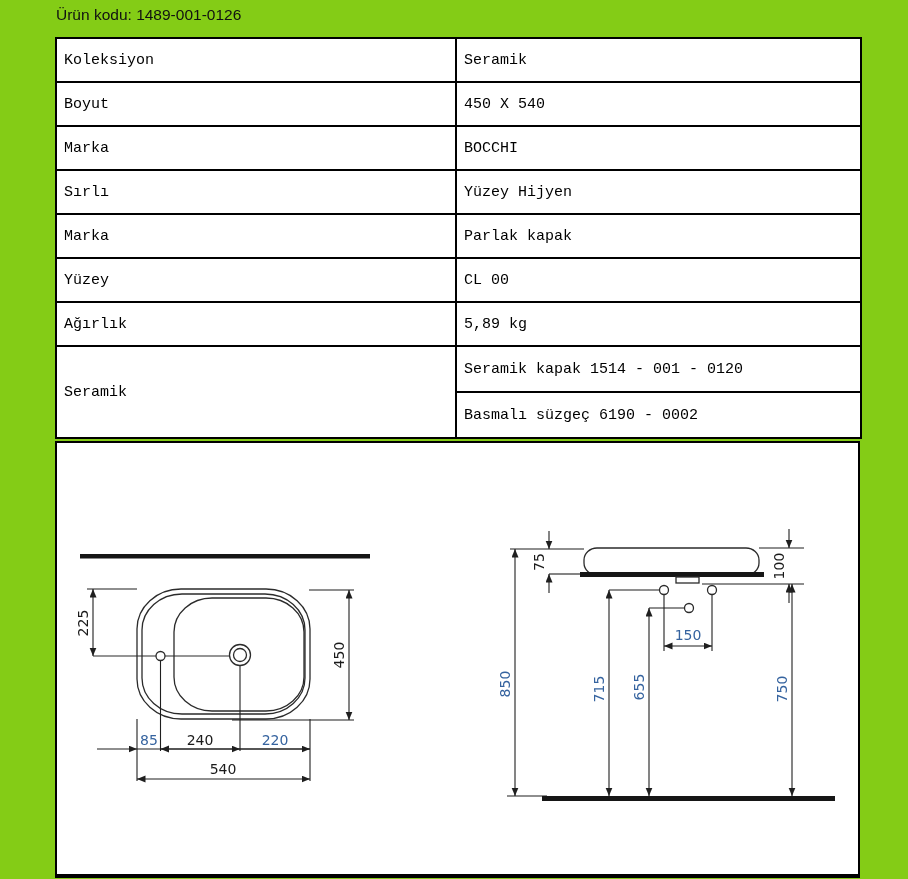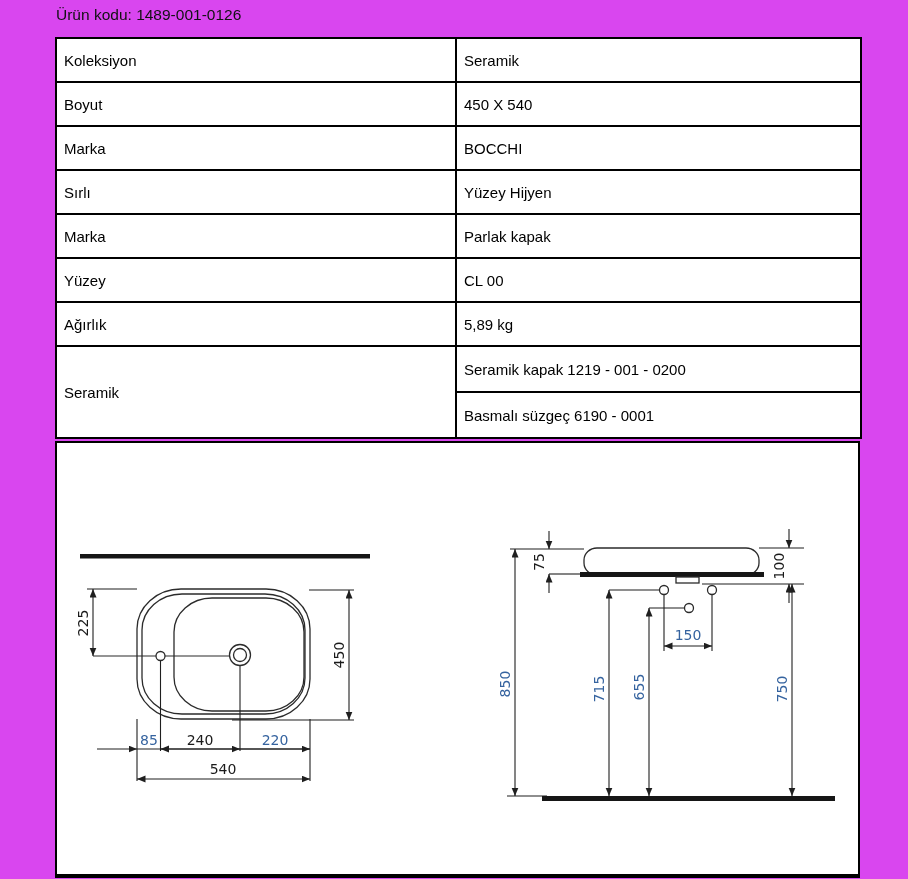--- a/index.html
+++ b/index.html
@@ -1,22 +1,22 @@
 <!DOCTYPE html>
 <html><head>
 <meta charset="utf-8">
 <style>
   html,body{margin:0;padding:0;background:#ffffff;}
-  .page{position:relative;width:908px;height:879px;background:#d946ef;
+  .page{position:relative;width:908px;height:879px;background:#84cc16;
         font-family:"Liberation Sans",sans-serif;color:#000;overflow:hidden;}
   .title{position:absolute;left:56px;top:6px;font-size:15.5px;color:#111;}
   table.spec{position:absolute;left:55px;top:37px;width:805px;
              border-collapse:collapse;table-layout:fixed;font-size:15px;}
   table.spec td{border:2px solid #000;padding:0 0 0 7px;vertical-align:middle;
-                background:#fff;overflow:hidden;white-space:nowrap;}
+                background:#fff;overflow:hidden;white-space:nowrap;font-family:Liberation Mono, monospace;}
   table.spec tr.r{height:44px;}
   table.spec tr.r2{height:46px;}
   .drawbox{position:absolute;left:55px;top:441px;width:801px;height:431px;
            border:2px solid #000;border-bottom-width:4px;background:#fff;}
   svg text{font-family:"DejaVu Sans",sans-serif;font-size:14px;fill:#1a1a1a;}
   svg .blue{fill:#35639f;}
   .ln{fill:none;stroke:#2b2b2b;stroke-width:1.3;}
   .lt{stroke:#2b2b2b;stroke-width:1.1;fill:none;}
   .dim{stroke:#1f1f1f;stroke-width:1.1;fill:none;}
   .thick{fill:#161616;stroke:none;}
@@ -58,24 +58,24 @@
       <tr class="r">
         <td>Yüzey</td>
         <td>CL 00</td>
       </tr>
       <tr class="r">
         <td>Ağırlık</td>
         <td>5,89 kg</td>
       </tr>
       <tr class="r2">
         <td rowspan="2">Seramik</td>
-        <td>Seramik kapak 1219 - 001 - 0200</td>
+        <td>Seramik kapak 1514 - 001 - 0120</td>
       </tr>
       <tr class="r2">
-        <td>Basmalı süzgeç 6190 - 0001</td>
+        <td>Basmalı süzgeç 6190 - 0002</td>
       </tr>
     </tbody>
   </table>
 
   <div class="drawbox">
     <svg width="801" height="427" viewBox="0 0 801 427">
       <defs>
         <marker id="arr" orient="auto-start-reverse" markerUnits="userSpaceOnUse" markerWidth="10" markerHeight="8" refX="8.5" refY="3.5">
           <path d="M0,0 L8.5,3.5 L0,7 z" fill="#1f1f1f"></path>
         </marker>

